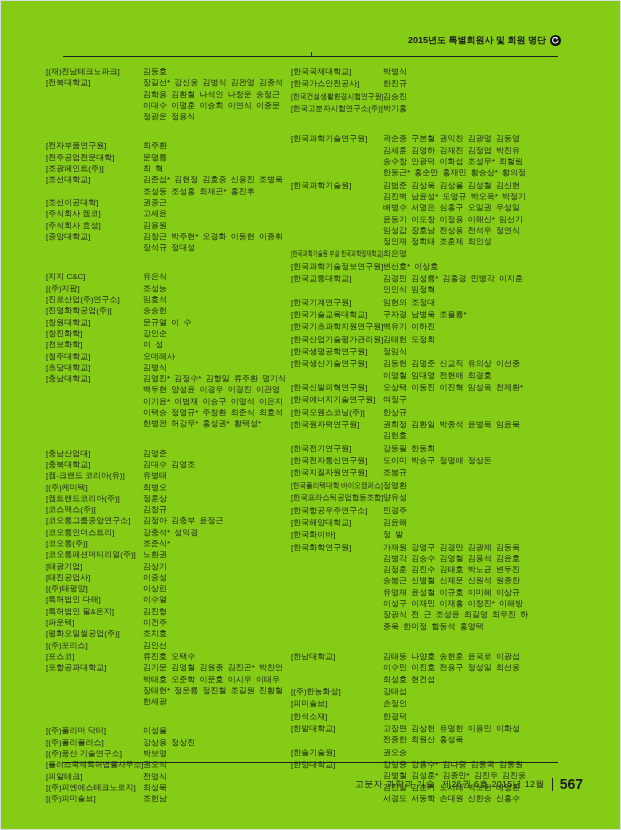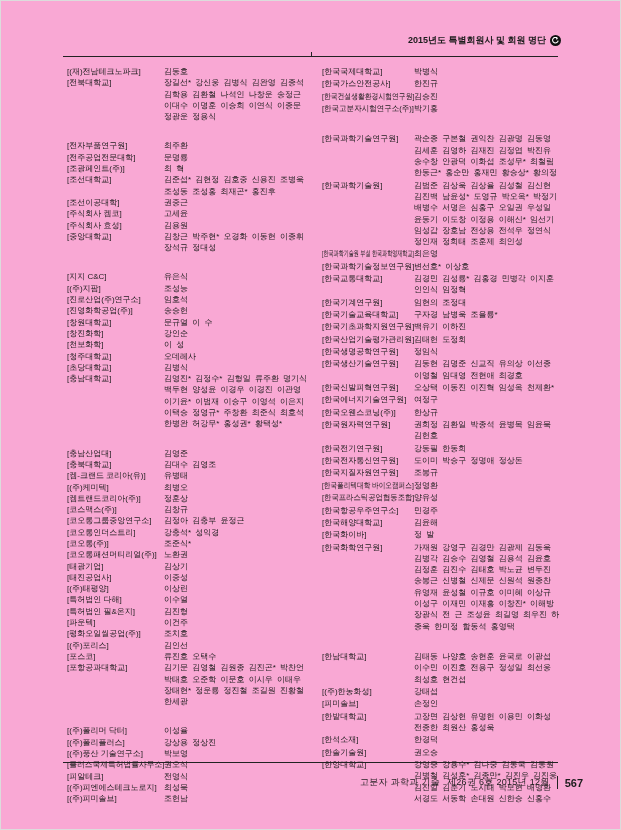--- a/index.html
+++ b/index.html
@@ -1,41 +1,41 @@
 <!DOCTYPE html>
 <html><head>
 <meta charset="utf-8">
 <style>
   html,body{margin:0;padding:0;background:#e9e9e9;}
   .page{
-    position:relative;width:621px;height:830px;background:#f9a8d4;
+    position:relative;width:621px;height:830px;background:#84cc16;
     font-family:"Liberation Sans","DejaVu Sans",sans-serif;color:#1c1c1c;
     overflow:hidden;box-shadow:inset 0 0 0 1px #dcdcdc;
   }
   .header{position:absolute;top:34px;right:60px;display:flex;align-items:center;gap:4px;}
   .header-title{font-size:9px;font-weight:bold;letter-spacing:0px;}
   .bullet{width:11px;height:11px;border-radius:50%;background:#111;display:flex;align-items:center;justify-content:center;}
   .bullet svg{display:block;}
   .top-rule{position:absolute;top:56px;left:63px;width:495px;border-top:1.2px solid #222;}
   .top-rule::after{content:"";position:absolute;left:50%;top:-5px;width:1px;height:5px;background:#222;}
-  .columns{position:absolute;top:66px;left:67px;width:495px;display:flex;gap:10px;}
+  .columns{position:absolute;top:66px;left:46px;width:495px;display:flex;}
   .col{display:flex;flex-direction:column;}
   .col-left{width:245px;}
   .col-right{width:240px;justify-content:space-between;}
   .entry{display:flex;align-items:flex-start;}
   .entry.gap{margin-top:18px;}
   .org{flex:0 0 97px;max-width:97px;font-size:8px;line-height:11.3px;white-space:nowrap;transform-origin:left center;}
   .col-right .org{flex:0 0 92px;max-width:92px;}
   .members{flex:1;font-size:8px;line-height:11.3px;word-spacing:2px;letter-spacing:0px;}
   .footer-rule{position:absolute;top:762px;left:63px;width:495px;border-top:1.2px solid #222;}
   .footer{position:absolute;top:776px;right:38px;display:flex;align-items:center;gap:7px;font-size:9px;}
   .footer .journal{letter-spacing:0.3px;}
   .footer .issue{letter-spacing:0.3px;}
   .footer .vdiv{width:1px;height:13px;background:#222;display:inline-block;}
-  .footer .pageno{font-weight:bold;font-size:11px;}
+  .footer .pageno{font-weight:bold;font-size:14px;}
 </style>
 </head>
 <body>
 
 <div class="page">
 
   <div class="header">
     <span class="header-title">2015년도 특별회원사 및 회원 명단</span>
     <span class="bullet">
       <svg width="7" height="7" viewBox="0 0 10 10">
@@ -437,27 +437,27 @@
     <span class="org">[(주)한농화성]</span>
     <span class="members">강태섭</span>
   </div>
 
   <div class="entry">
     <span class="org">[피미솔브]</span>
     <span class="members">손정인</span>
   </div>
 
   <div class="entry">
+    <span class="org">[한석소재]</span>
+    <span class="members">한경덕</span>
+  </div>
+
+  <div class="entry">
     <span class="org">[한밭대학교]</span>
     <span class="members">고장면 김상헌 유명헌 이용민 이화성 전종한 최원산 홍성욱</span>
-  </div>
-
-  <div class="entry">
-    <span class="org">[한석소재]</span>
-    <span class="members">한경덕</span>
   </div>
 
   <div class="entry">
     <span class="org">[한솔기술원]</span>
     <span class="members">권오승</span>
   </div>
 
   <div class="entry">
     <span class="org">[한양대학교]</span>
     <span class="members">강영종 강용수* 김나중 김동국 김동원 김병철 김성훈* 김종만* 김진우 김진웅 김진일 김춘기 노시태 박보현 배영환 서경도 서동학 손대원 신한승 신홍수</span>

